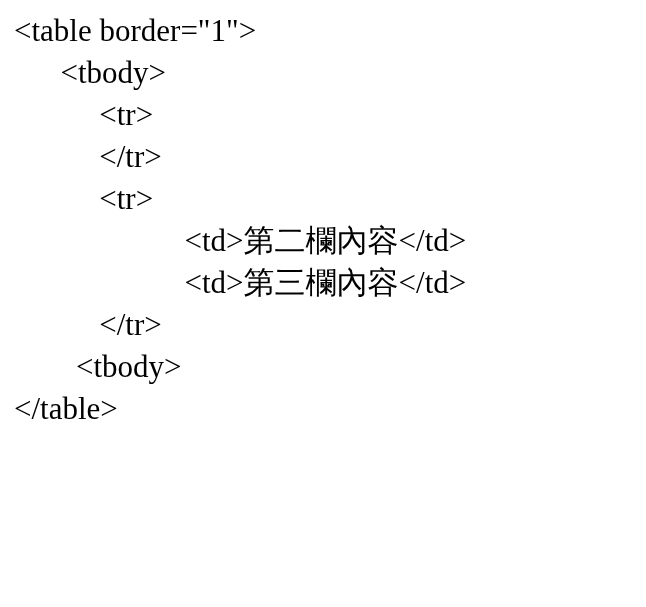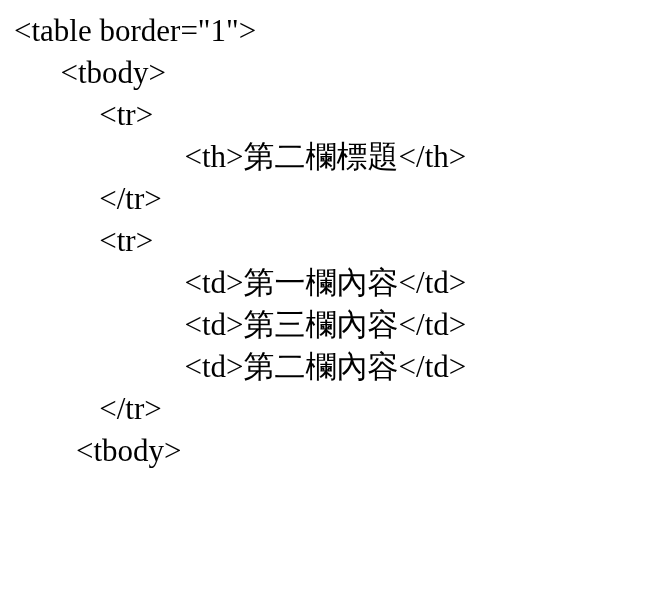--- a/index.html
+++ b/index.html
@@ -26,21 +26,20 @@
     letter-spacing: 0px;
   }
 </style>
 </head>
 <body>
 
 <div class="code-listing">
   <div class="code-line">&lt;table border="1"&gt;</div>
   <div class="code-line">      &lt;tbody&gt;</div>
   <div class="code-line">           &lt;tr&gt;</div>
-  <div class="code-line">                      &lt;th&gt;第二欄標題&lt;/th&gt;</div>
   <div class="code-line">           &lt;/tr&gt;</div>
   <div class="code-line">           &lt;tr&gt;</div>
-  <div class="code-line">                      &lt;td&gt;第一欄內容&lt;/td&gt;</div>
+  <div class="code-line">                      &lt;td&gt;第二欄內容&lt;/td&gt;</div>
   <div class="code-line">                      &lt;td&gt;第三欄內容&lt;/td&gt;</div>
-  <div class="code-line">                      &lt;td&gt;第二欄內容&lt;/td&gt;</div>
   <div class="code-line">           &lt;/tr&gt;</div>
   <div class="code-line">        &lt;tbody&gt;</div>
+  <div class="code-line">&lt;/table&gt;</div>
 </div>
 
 </body></html>

